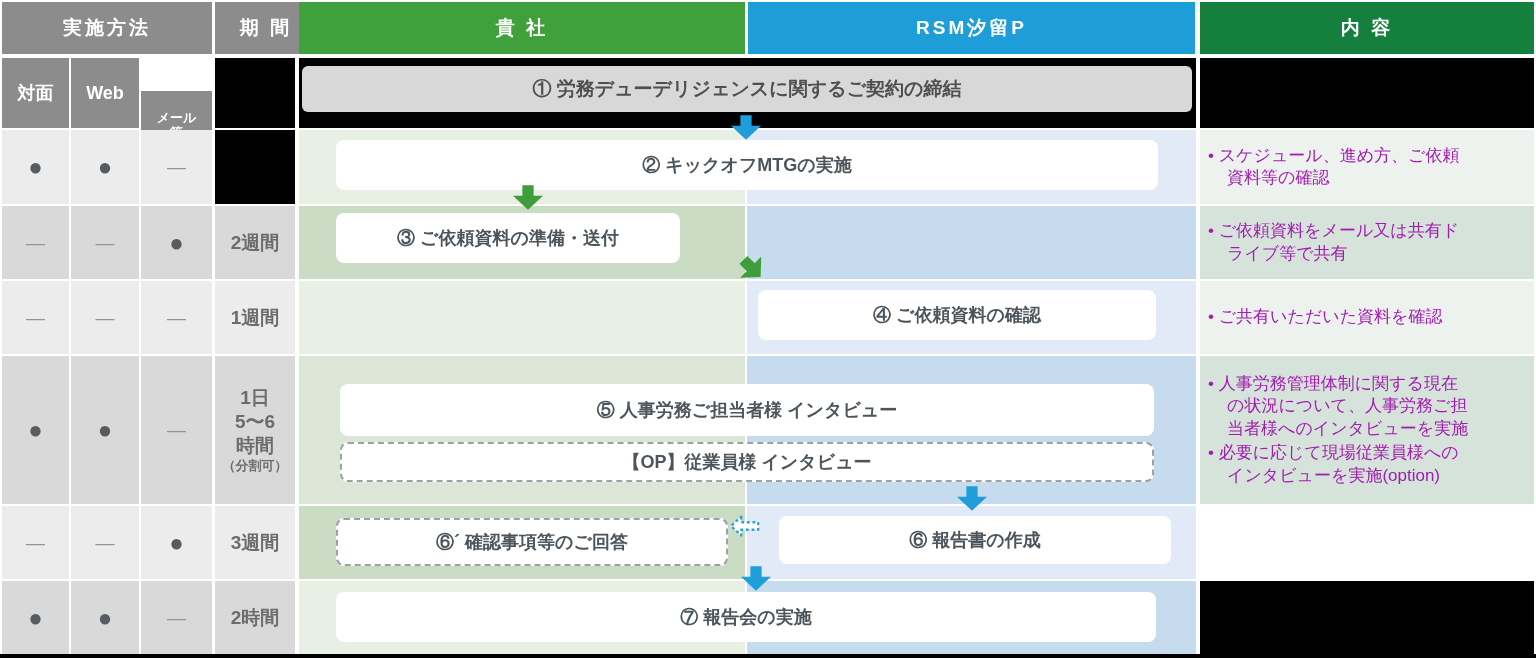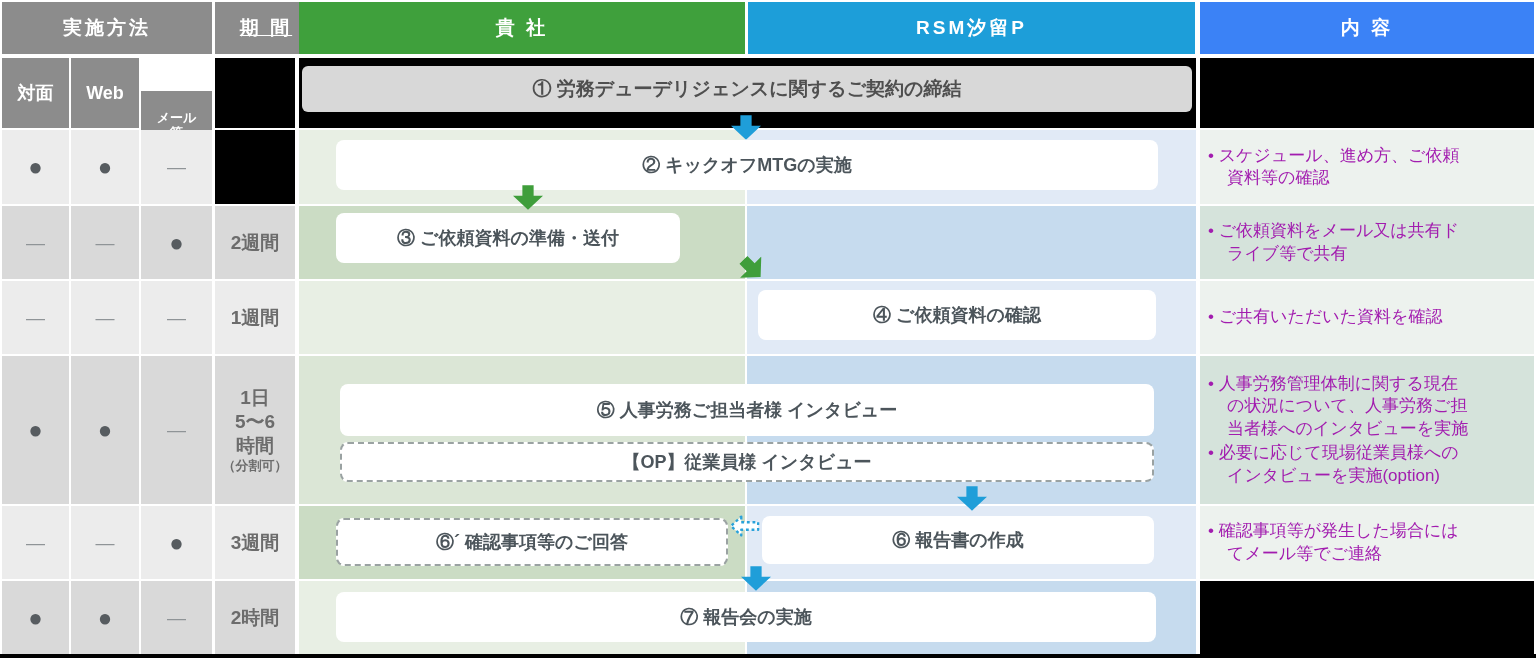--- a/index.html
+++ b/index.html
@@ -5,21 +5,21 @@
   html,body{margin:0;padding:0;background:#ffffff;}
   .canvas{
     position:relative;width:1536px;height:658px;background:#ffffff;overflow:hidden;
     font-family:"Liberation Sans",sans-serif;
   }
   .cell{position:absolute;display:flex;align-items:center;justify-content:center;box-sizing:border-box;}
   .hdr{color:#ffffff;font-weight:bold;font-size:19px;letter-spacing:3px;}
   .hdr-gray{background:#8c8c8c;}
   .hdr-green{background:#3fa03c;}
   .hdr-blue{background:#1d9ed9;}
-  .hdr-teal{background:#3b82f6;}
+  .hdr-teal{background:#15803d;}
   .subhdr{background:#8c8c8c;color:#ffffff;font-weight:bold;font-size:18px;text-align:center;}
   .subhdr-small{font-size:13px;line-height:1.15;margin-top:33px;}
   .black{background:#000000;}
   .mL{background:#ececec;}
   .mD{background:#d9d9d9;}
   .gL{background:#e8efe4;}
   .gM{background:#dbe6d6;}
   .gD{background:#cbdcc4;}
   .bL{background:#e1eaf6;}
   .bD{background:#c6dbee;}
@@ -47,21 +47,21 @@
   .content-cell li{padding-left:19px;text-indent:-19px;margin:2px 0;white-space:pre-line;}
   .content-cell li::before{content:"• ";}
   .bg{z-index:1;}
 </style>
 </head>
 <body>
 
 <div class="canvas">
 
   <div class="cell hdr hdr-gray" style="left:2px;top:2px;width:210px;height:52px;">実施方法</div>
-  <div class="cell hdr hdr-gray" style="left:215px;top:2px;width:102px;height:52px;text-decoration:underline;">期 間</div>
+  <div class="cell hdr hdr-gray" style="left:215px;top:2px;width:102px;height:52px;">期 間</div>
   <div class="cell hdr hdr-green" style="left:299px;top:2px;width:446px;height:52px;">貴 社</div>
   <div class="cell hdr hdr-blue" style="left:748px;top:2px;width:447px;height:52px;">RSM汐留P</div>
   <div class="cell hdr hdr-teal" style="left:1200px;top:2px;width:334px;height:52px;">内 容</div>
 
   <div class="cell subhdr" style="left:2px;top:58px;width:67px;height:70px;">対面</div>
   <div class="cell subhdr" style="left:71px;top:58px;width:68px;height:70px;">Web</div>
   <div class="cell subhdr subhdr-small pre" style="left:141px;top:58px;width:71px;height:70px;">メール
 等</div>
   <div class="cell black" style="left:215px;top:58px;width:80px;height:70px;"></div>
 
@@ -115,21 +115,21 @@
   <div class="cell bD bg" style="left:746px;top:581px;width:450px;height:73px;"></div>
   <div class="divider" style="left:745px;top:130px;width:2px;height:524px;"></div>
 
   <div class="stepbox graybox" style="left:302px;top:66px;width:890px;height:46px;">① 労務デューデリジェンスに関するご契約の締結</div>
   <div class="stepbox" style="left:336px;top:140px;width:822px;height:50px;">② キックオフMTGの実施</div>
   <div class="stepbox" style="left:336px;top:213px;width:344px;height:50px;">③ ご依頼資料の準備・送付</div>
   <div class="stepbox" style="left:758px;top:290px;width:398px;height:50px;">④ ご依頼資料の確認</div>
   <div class="stepbox" style="left:340px;top:384px;width:814px;height:52px;">⑤ 人事労務ご担当者様 インタビュー</div>
   <div class="stepbox dashedbox" style="left:340px;top:442px;width:814px;height:40px;">【OP】従業員様 インタビュー</div>
   <div class="stepbox dashedbox" style="left:336px;top:518px;width:392px;height:48px;">⑥´ 確認事項等のご回答</div>
-  <div class="stepbox" style="left:762px;top:516px;width:392px;height:48px;">⑥ 報告書の作成</div>
+  <div class="stepbox" style="left:779px;top:516px;width:392px;height:48px;">⑥ 報告書の作成</div>
   <div class="stepbox" style="left:336px;top:592px;width:820px;height:50px;">⑦ 報告会の実施</div>
 
   <div class="arrow" style="left:731px;top:115px;color:#1f9ed9;">
     <svg width="30" height="25" viewBox="0 0 32 26">
         <path d="M10 0h12v11h10L16 26 0 11h10z" fill="currentColor"></path>
       </svg>
   </div>
   <div class="arrow" style="left:513px;top:185px;color:#3f9e3b;">
     <svg width="30" height="25" viewBox="0 0 32 26">
         <path d="M10 0h12v11h10L16 26 0 11h10z" fill="currentColor"></path>
@@ -176,23 +176,17 @@
   </div>
   <div class="content-cell cD" style="left:1200px;top:356px;width:334px;height:148px;">
     <ul>
       <li>人事労務管理体制に関する現在
 の状況について、人事労務ご担
 当者様へのインタビューを実施</li>
       <li>必要に応じて現場従業員様への
 インタビューを実施(option)</li>
     </ul>
   </div>
-  <div class="content-cell cL" style="left:1200px;top:506px;width:334px;height:73px;">
-    <ul>
-        <li>確認事項等が発生した場合には
-てメール等でご連絡</li>
-      </ul>
-  </div>
   <div class="cell black" style="left:1200px;top:581px;width:334px;height:73px;"></div>
 
   <div class="cell black" style="left:0px;top:654px;width:1536px;height:4px;"></div>
 
 </div>
 
 </body></html>

